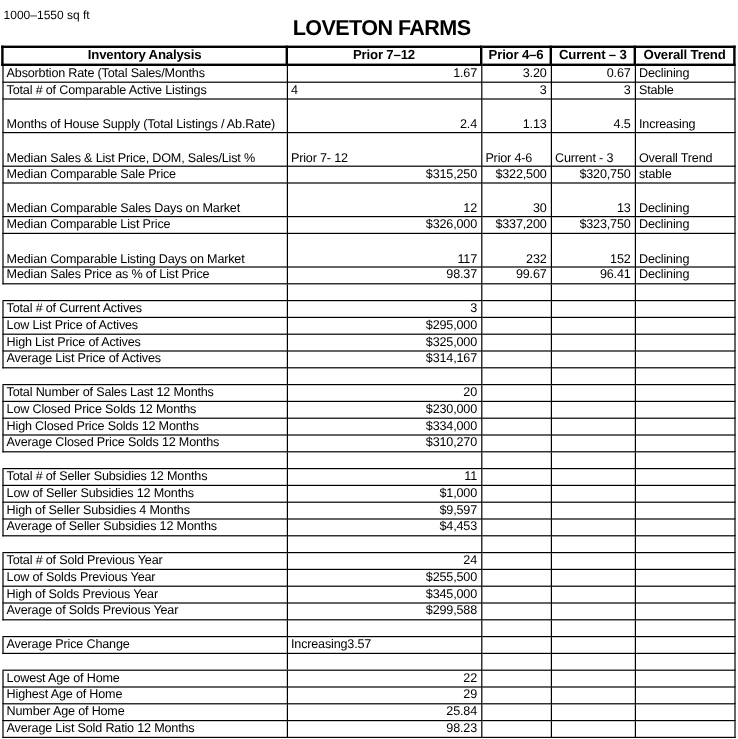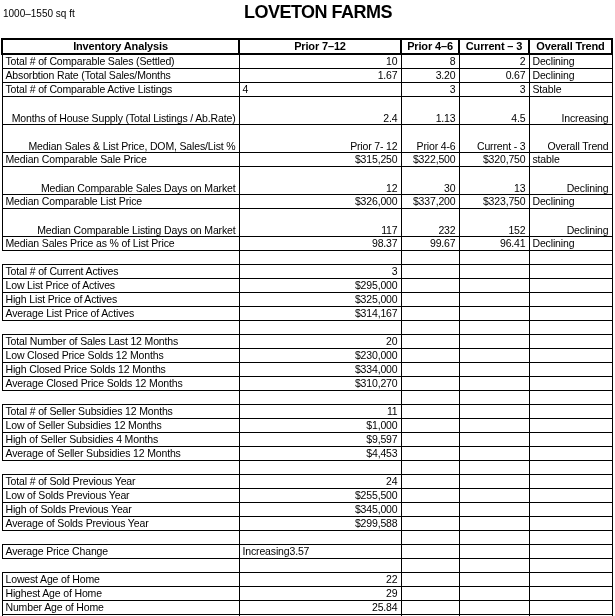--- a/index.html
+++ b/index.html
@@ -4,37 +4,37 @@
 <style>
   html,body{margin:0;padding:0;}
   body{
     width:615px;height:616px;background:#ffffff;color:#000000;
     font-family:"Liberation Sans",sans-serif;
     -webkit-font-smoothing:none;
   }
   .top{position:relative;height:38px;width:615px;}
   .sqft{position:absolute;left:3px;top:8px;font-size:10px;white-space:nowrap;}
   .title{
-    position:absolute;left:318px;top:2px;transform:translateX(-50%);
+    position:absolute;left:318px;top:13px;transform:translateX(-50%);
     font-size:18px;font-weight:bold;letter-spacing:-0.5px;white-space:nowrap;
   }
   table{border-collapse:collapse;table-layout:fixed;width:610px;margin-left:1px;}
   th,td{
     padding:0 3px;overflow:hidden;white-space:nowrap;
     letter-spacing:-0.15px;box-sizing:border-box;
   }
   th{
     border:2px solid #000;font-size:11px;font-weight:bold;
     text-align:center;height:15px;line-height:13px;
   }
   td{border:1px solid #000;font-size:10.5px;height:14px;line-height:12px;}
   td.c1,td.c2,td.c3{text-align:right;}
   td.al{text-align:left;}
   td.c0,td.c4{text-align:left;}
-  tr.r-tall td{height:28px;vertical-align:bottom;text-align:right;}
+  tr.r-tall td{height:28px;vertical-align:bottom;}
   tr.r-blank td{height:14px;}
   tr.r-blank td.c0{border-left:none;border-right:none;}
 </style>
 </head>
 <body>
 
 <div class="top">
   <span class="sqft">1000–1550 sq ft</span>
   <div class="title">LOVETON FARMS</div>
 </div>
@@ -51,27 +51,20 @@
       <tr>
         <th>Inventory Analysis</th>
         <th>Prior 7–12</th>
         <th>Prior 4–6</th>
         <th>Current – 3</th>
         <th>Overall Trend</th>
       </tr>
     </thead>
   <tbody>
       <tr class="r-normal">
-        <td class="c0">Total # of Comparable Sales (Settled)</td>
-        <td class="c1">10</td>
-        <td class="c2">8</td>
-        <td class="c3">2</td>
-        <td class="c4">Declining</td>
-      </tr>
-      <tr class="r-normal">
         <td class="c0">Absorbtion Rate (Total Sales/Months</td>
         <td class="c1">1.67</td>
         <td class="c2">3.20</td>
         <td class="c3">0.67</td>
         <td class="c4">Declining</td>
       </tr>
       <tr class="r-normal">
         <td class="c0">Total # of Comparable Active Listings</td>
         <td class="c1 al">4</td>
         <td class="c2">3</td>

